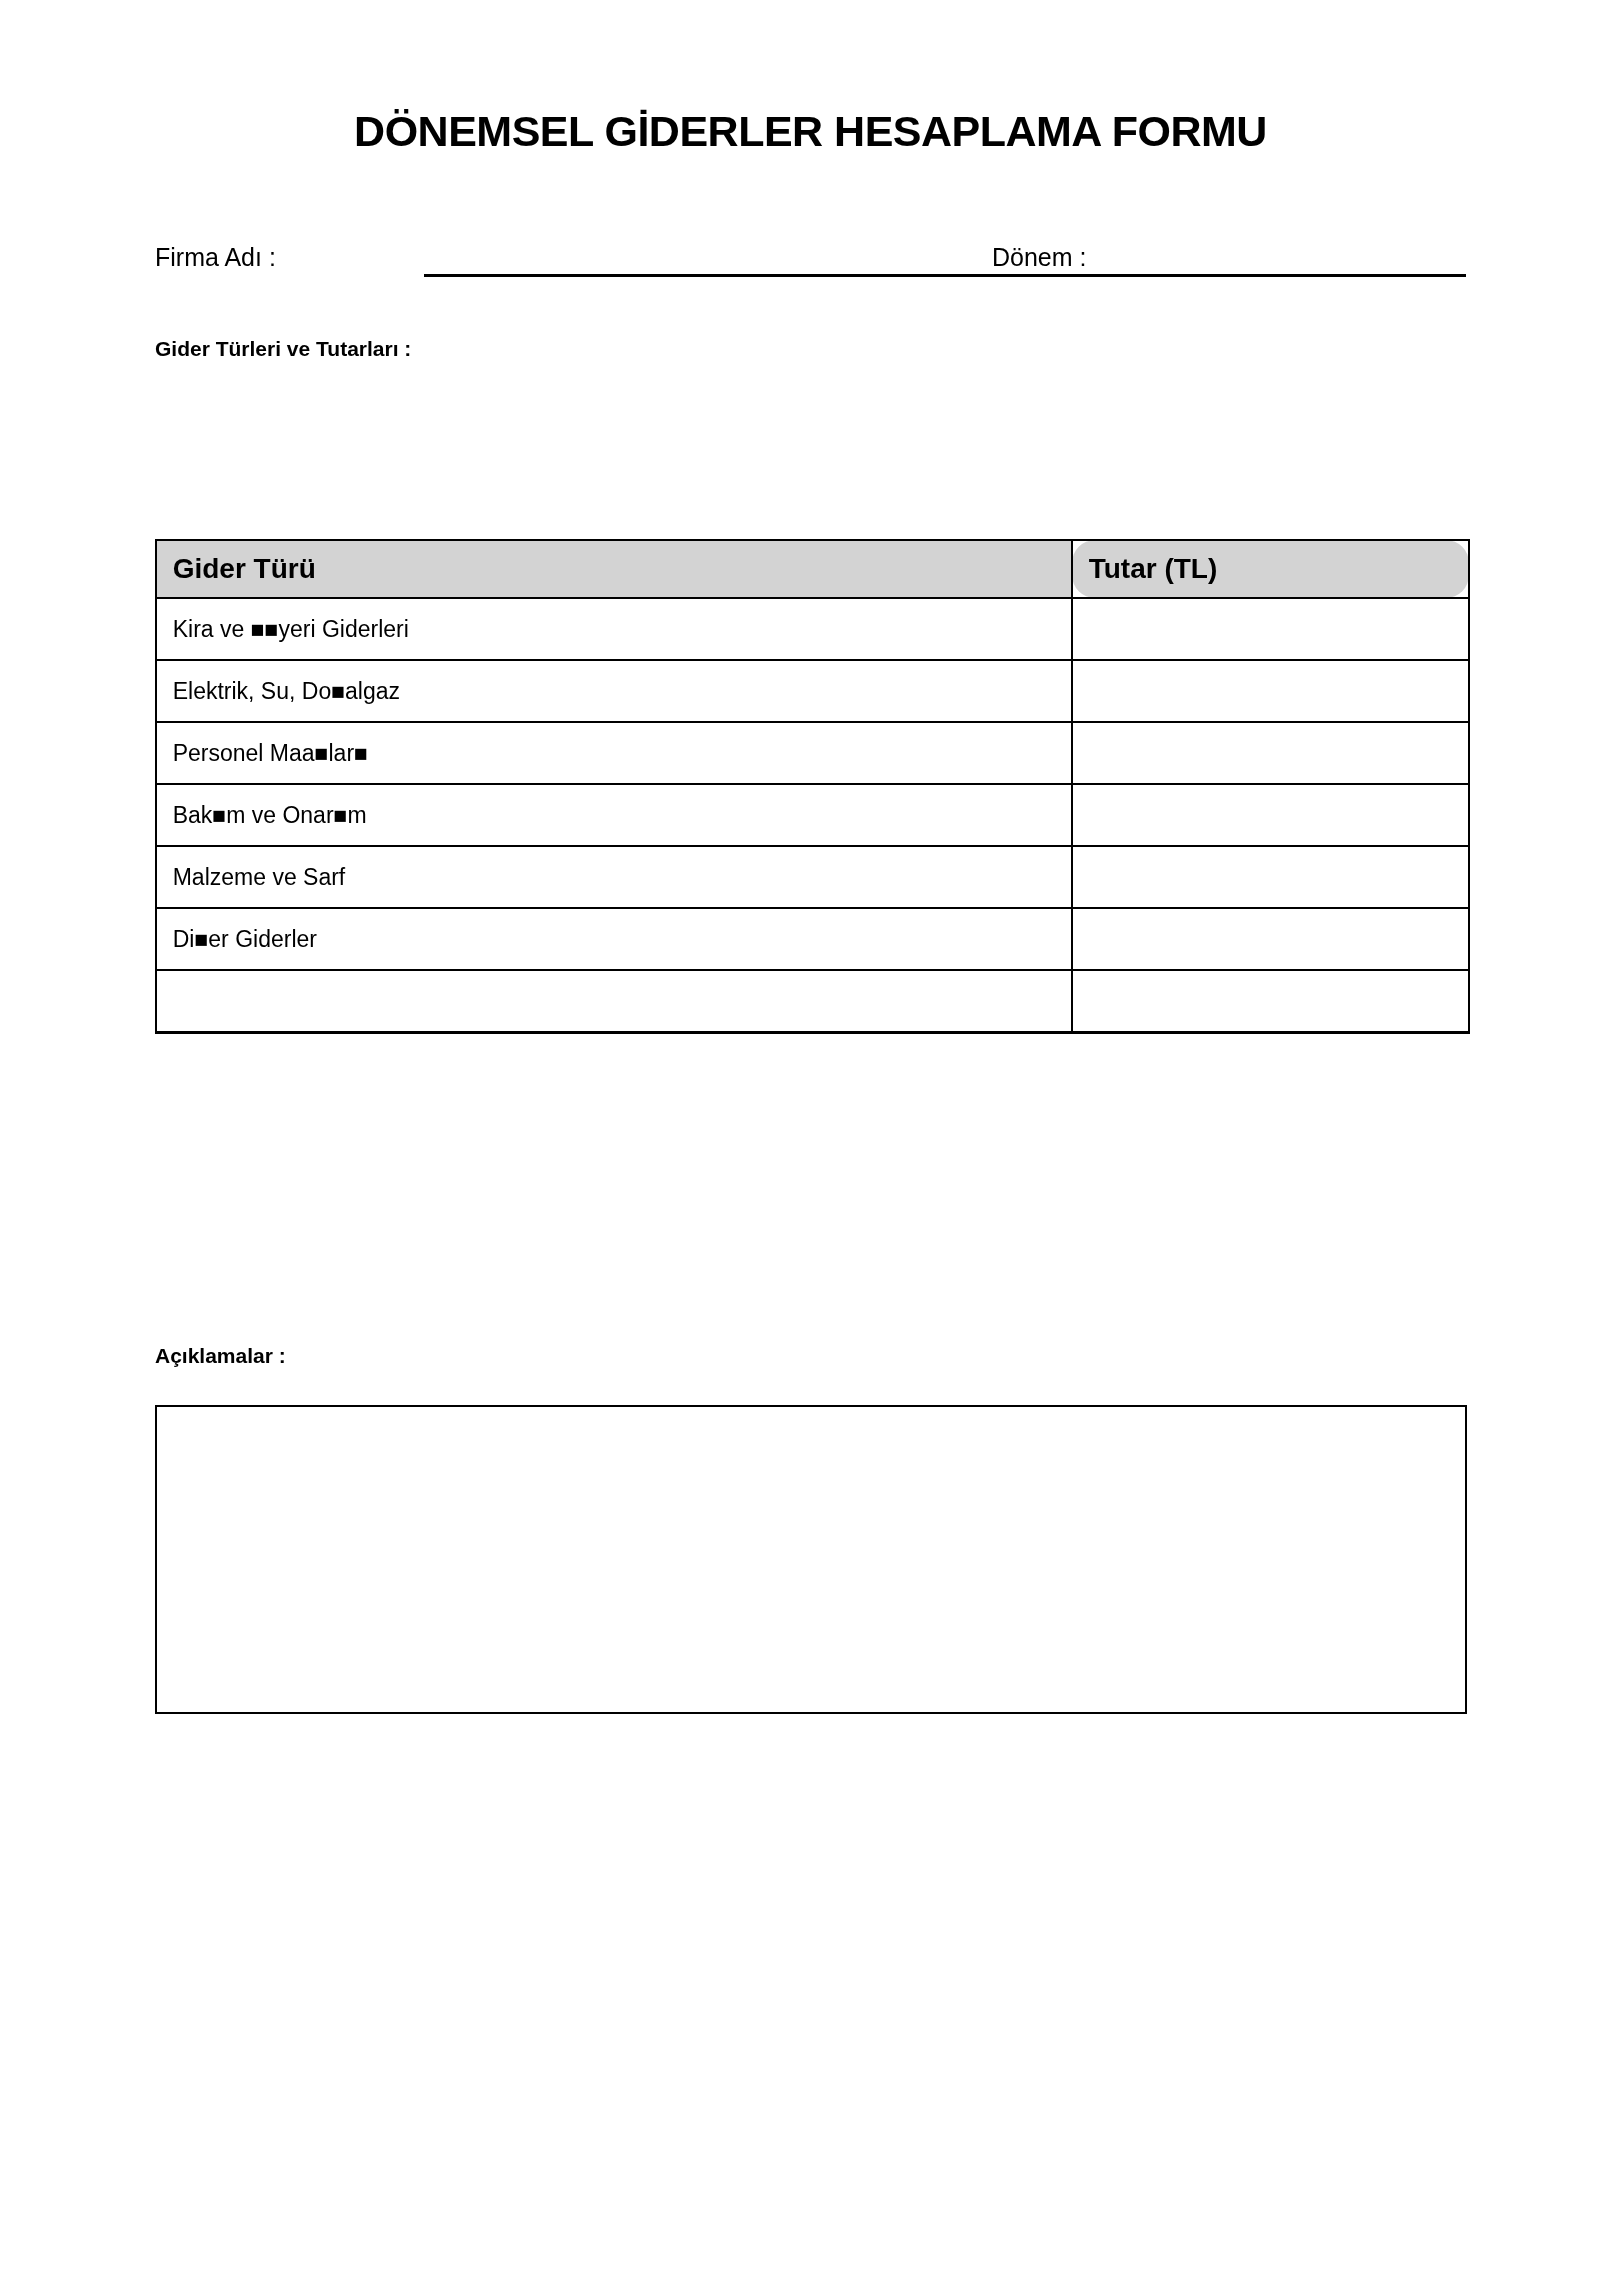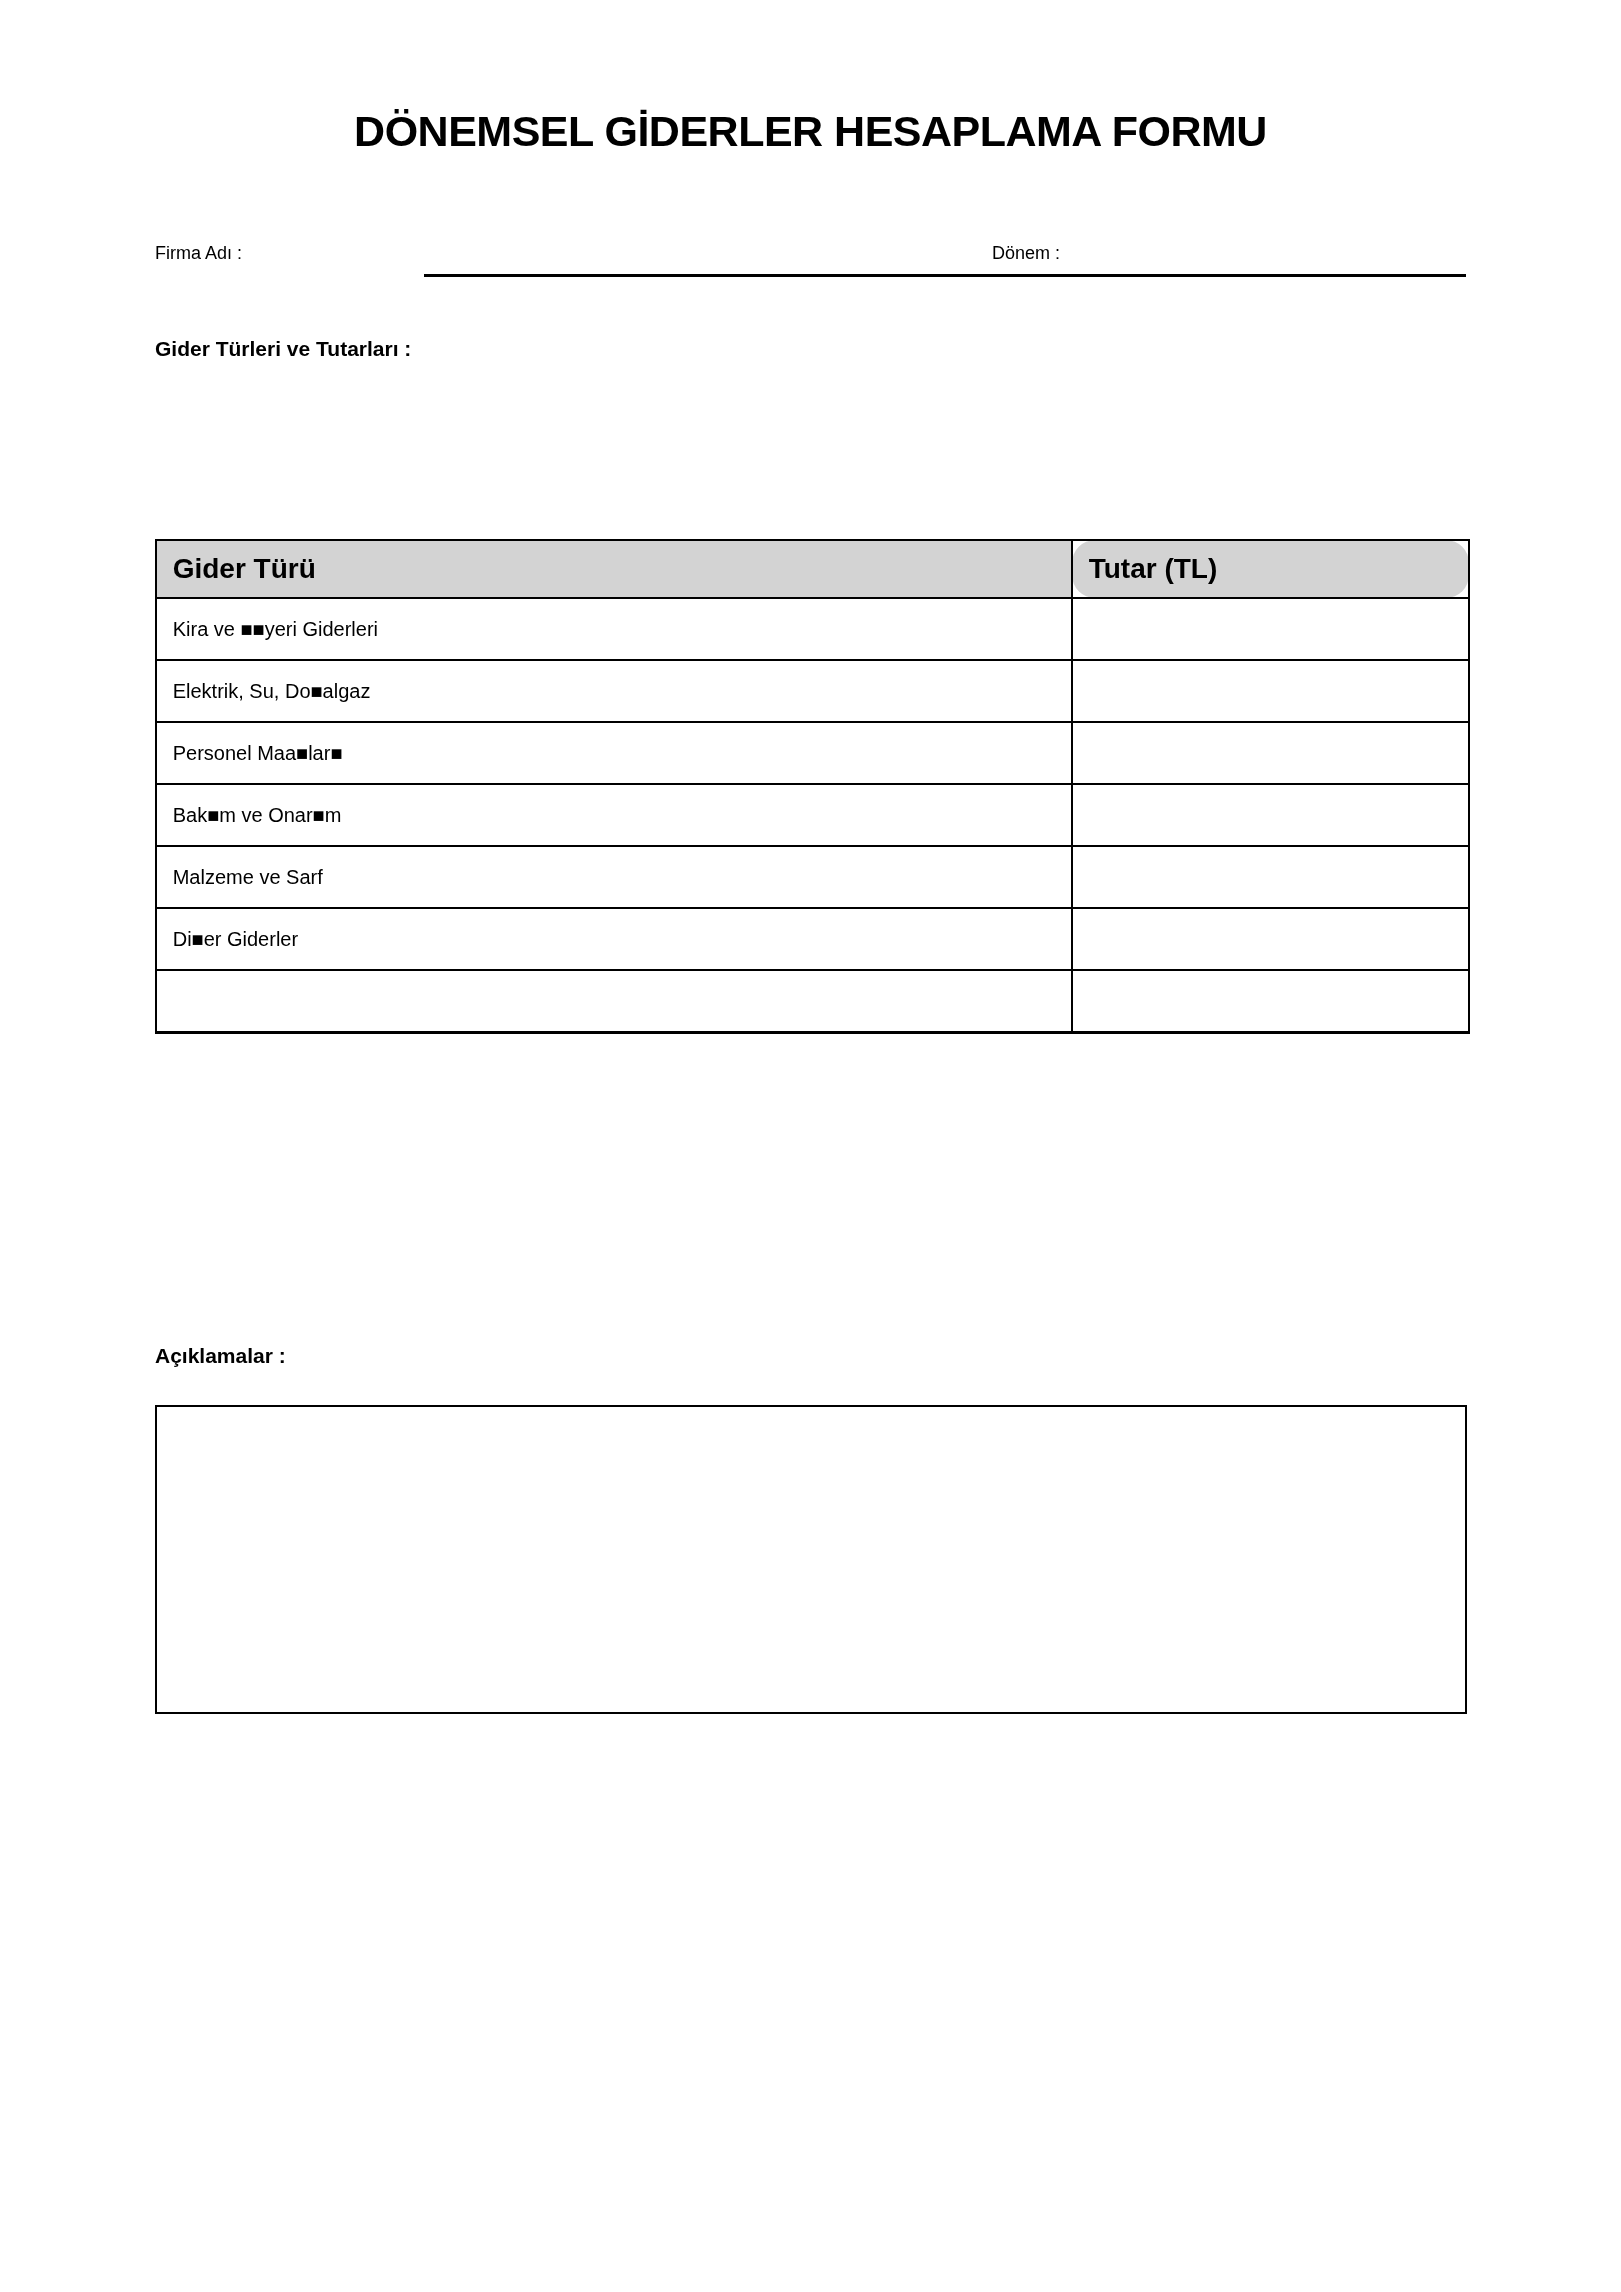--- a/index.html
+++ b/index.html
@@ -20,21 +20,21 @@
     left: 0;
     width: 1621px;
     text-align: center;
     font-size: 43px;
     font-weight: bold;
     letter-spacing: -0.5px;
     line-height: 1.1;
   }
   .field-label {
     position: absolute;
-    font-size: 18px;
+    font-size: 25px;
     line-height: 1.15;
   }
   .label-firma { top: 243px; left: 155px; }
   .label-donem { top: 243px; left: 992px; }
   .fill-line {
     position: absolute;
     top: 274px;
     left: 424px;
     width: 1042px;
     height: 2.9px;
@@ -74,21 +74,21 @@
     text-align: left;
     vertical-align: middle;
     padding: 0 9.8px 0 15.7px;
     font-size: 28px;
     font-weight: bold;
   }
   .expense-table td {
     height: 62px;
     vertical-align: middle;
     padding: 0 9.8px 0 15.7px;
-    font-size: 20px;
+    font-size: 23px;
   }
   .expense-table tr.total-row td {
     height: 67px;
     border-top: 2.9px solid #000000;
     font-weight: bold;
   }
   .col-type { width: 916px; }
   .col-amount { width: 397px; }
   .notes-box {
     position: absolute;

